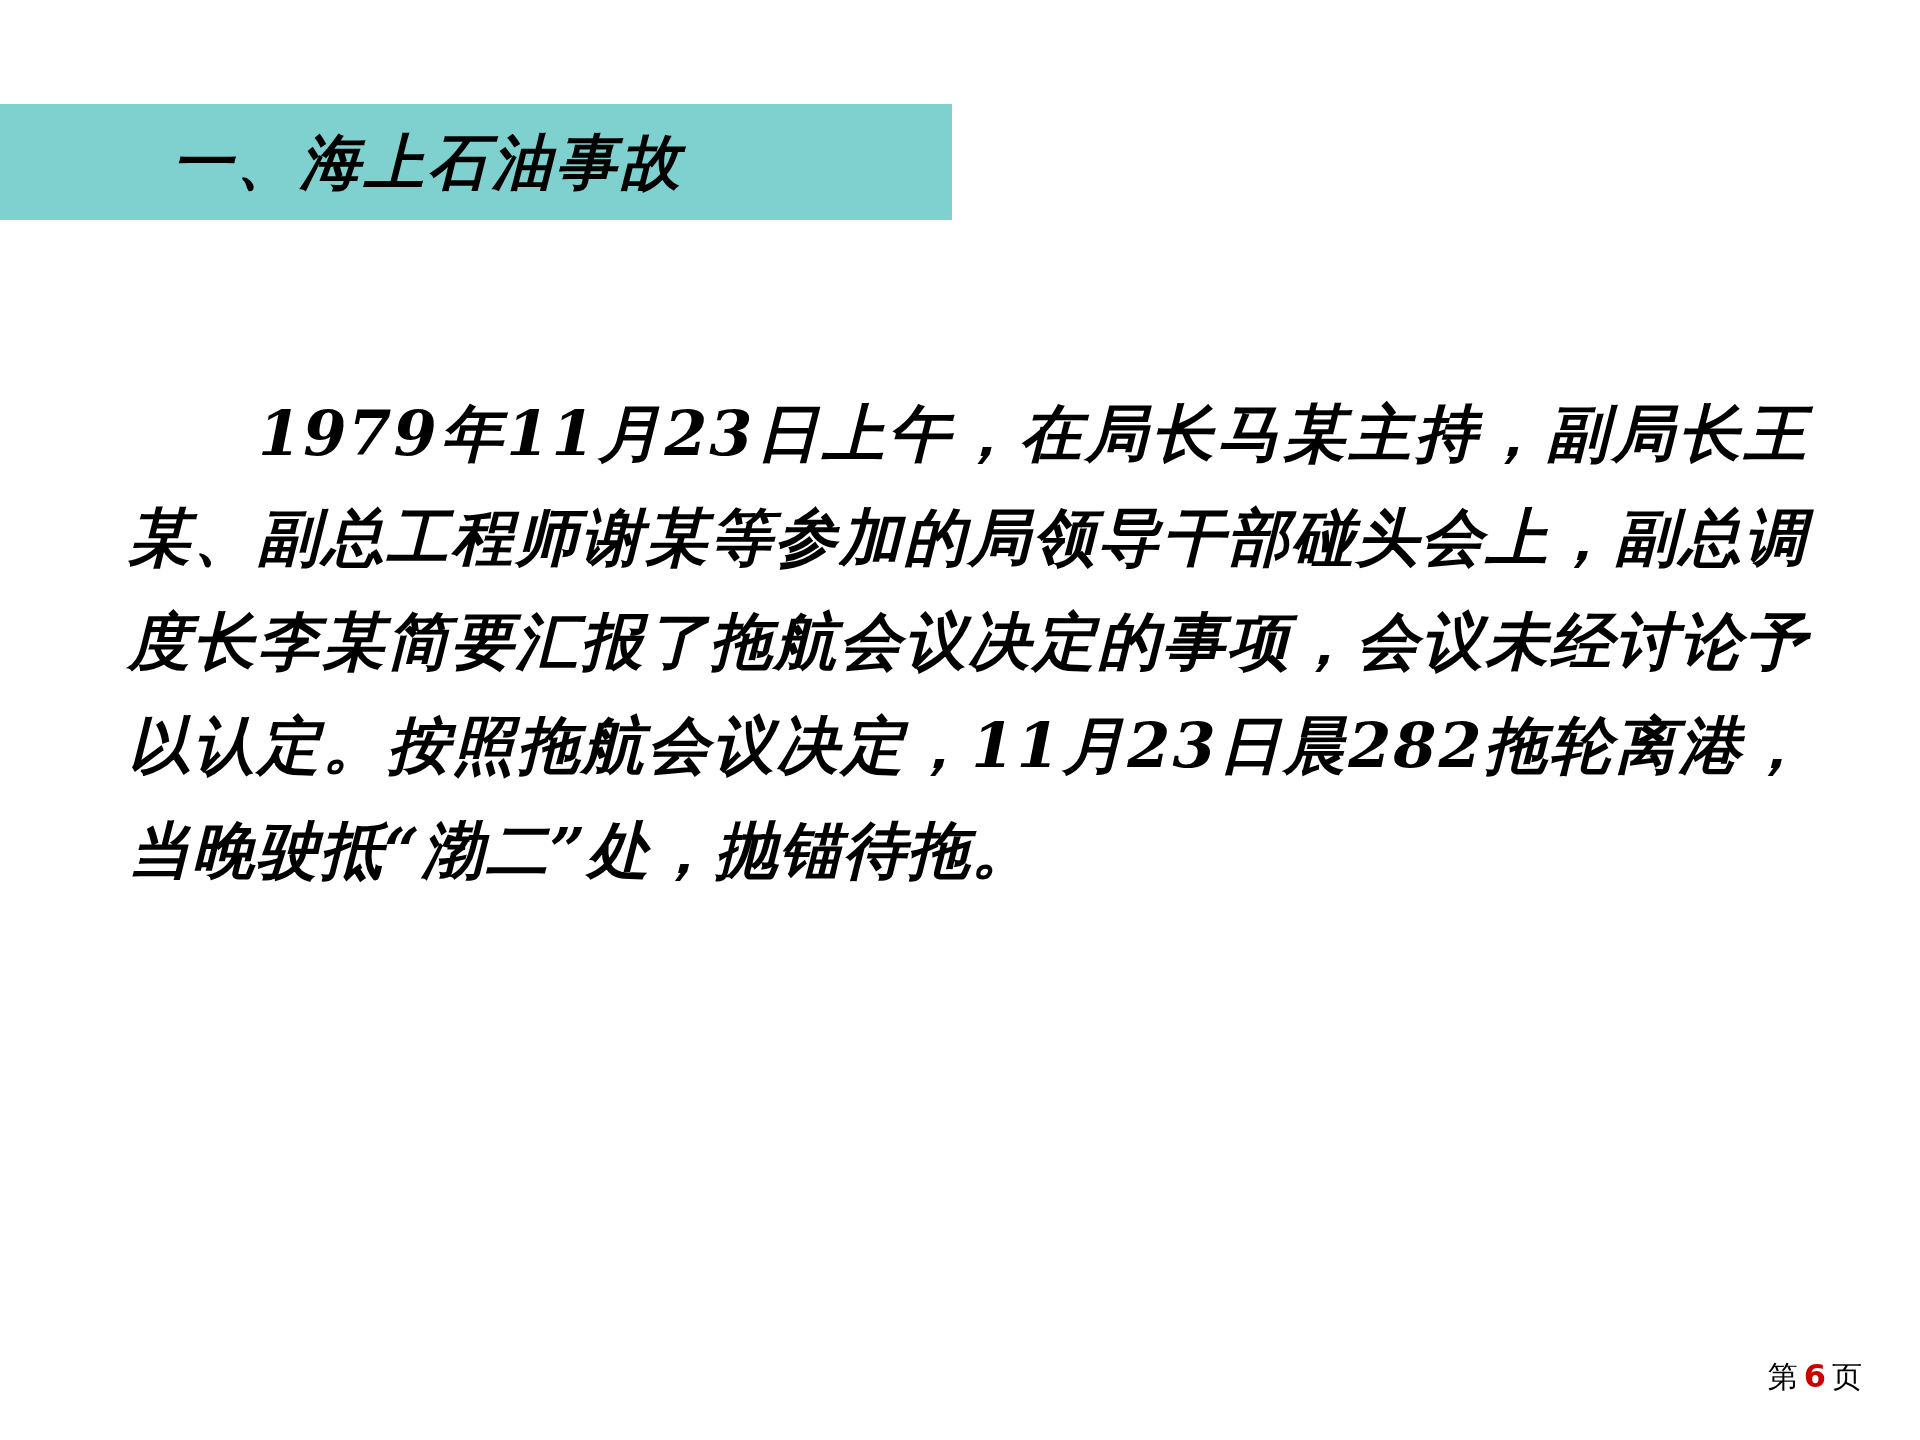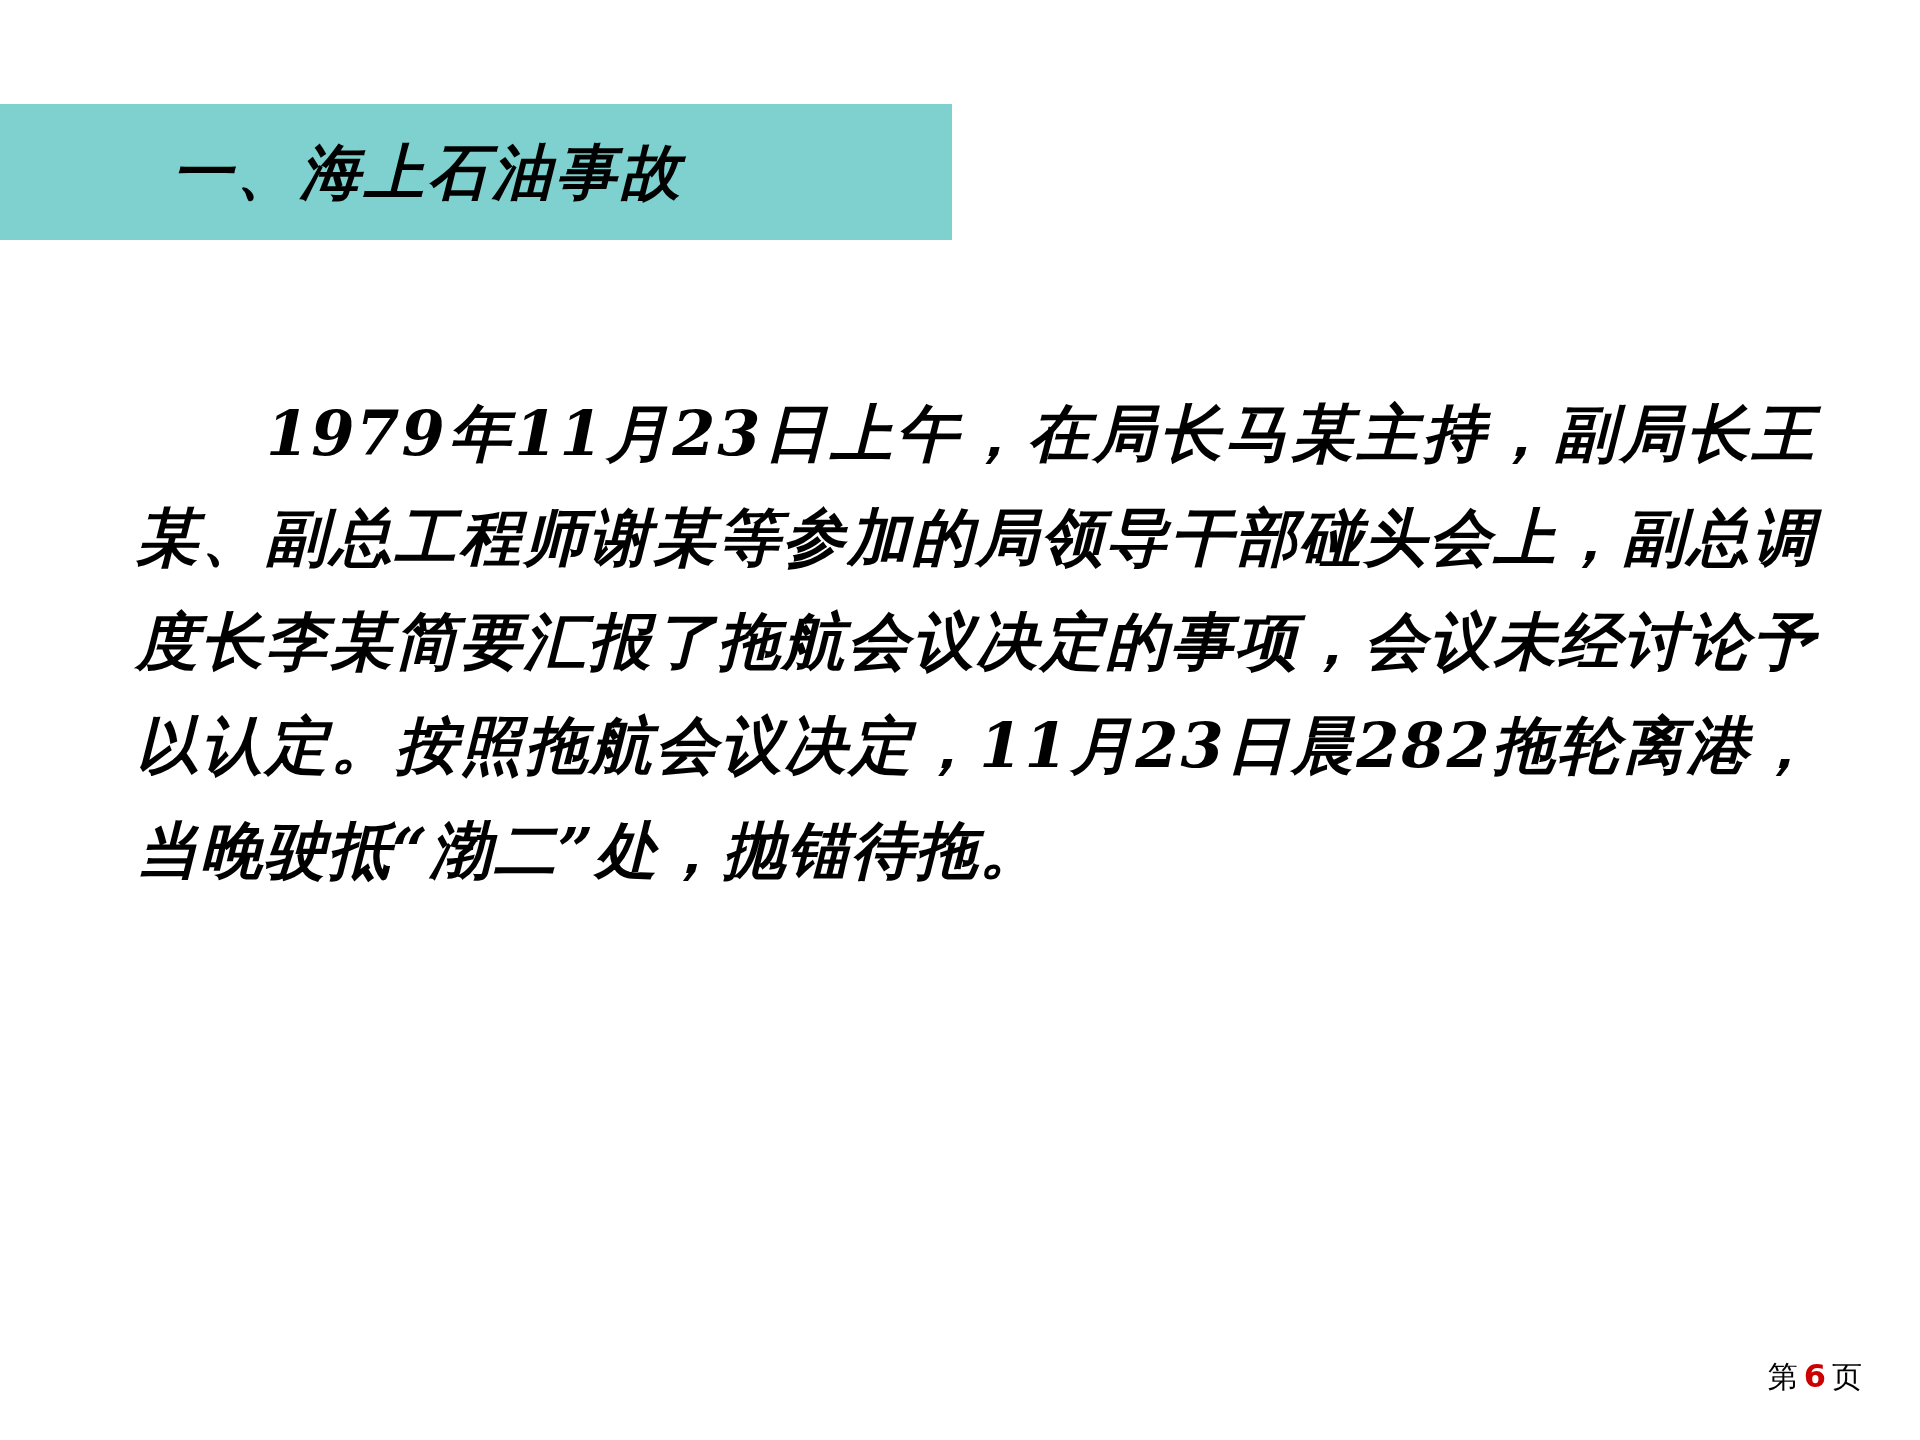--- a/index.html
+++ b/index.html
@@ -21,40 +21,40 @@
     width: 1920px;
     height: 1440px;
     background: #ffffff;
   }
   
   .title-banner {
     position: absolute;
     left: 0;
     top: 104px;
     width: 952px;
-    height: 136px;
+    height: 116px;
     background: #7ed1ce;
     display: flex;
     align-items: center;
   }
   .title-text {
     margin-left: 172px;
     font-family: "DejaVu Serif", serif;
     font-size: 60px;
     font-weight: bold;
     font-style: italic;
     color: #000000;
     letter-spacing: 4px;
     line-height: 1;
     white-space: nowrap;
   }
   
   .body-block {
     position: absolute;
-    left: 136px;
+    left: 128px;
     top: 320px;
     width: 1680px;
   }
   .body-text {
     font-family: "DejaVu Serif", serif;
     font-size: 62px;
     font-style: italic;
     font-weight: bold;
     color: #000000;
     line-height: 1.68;

